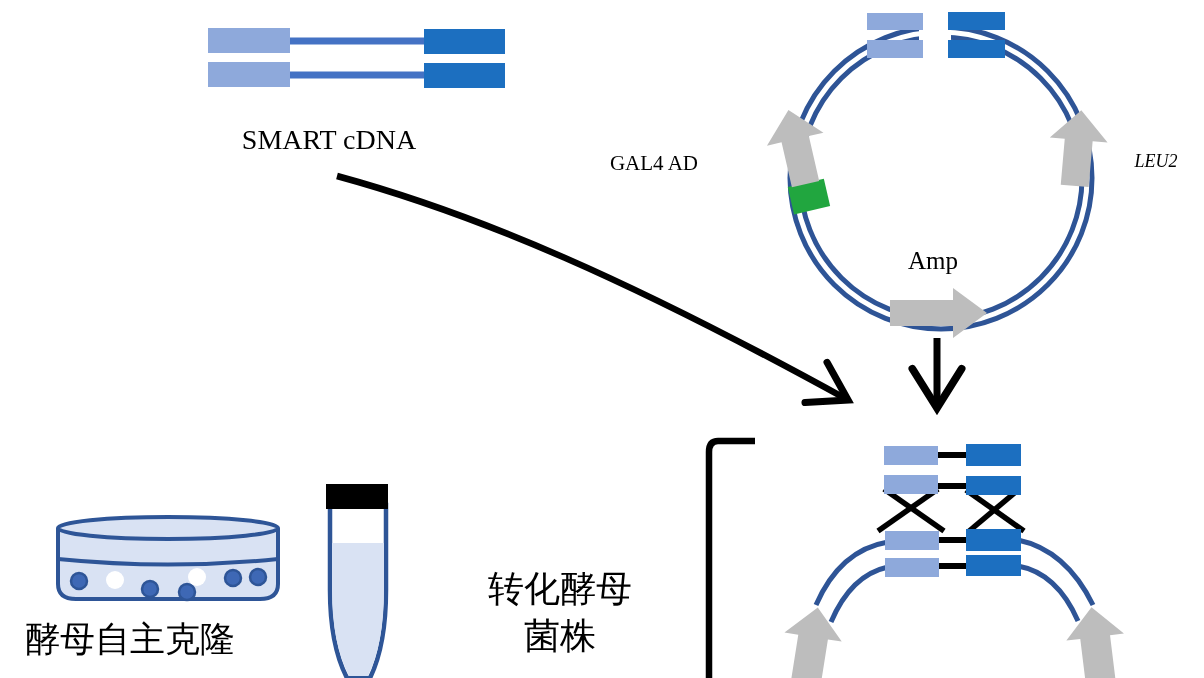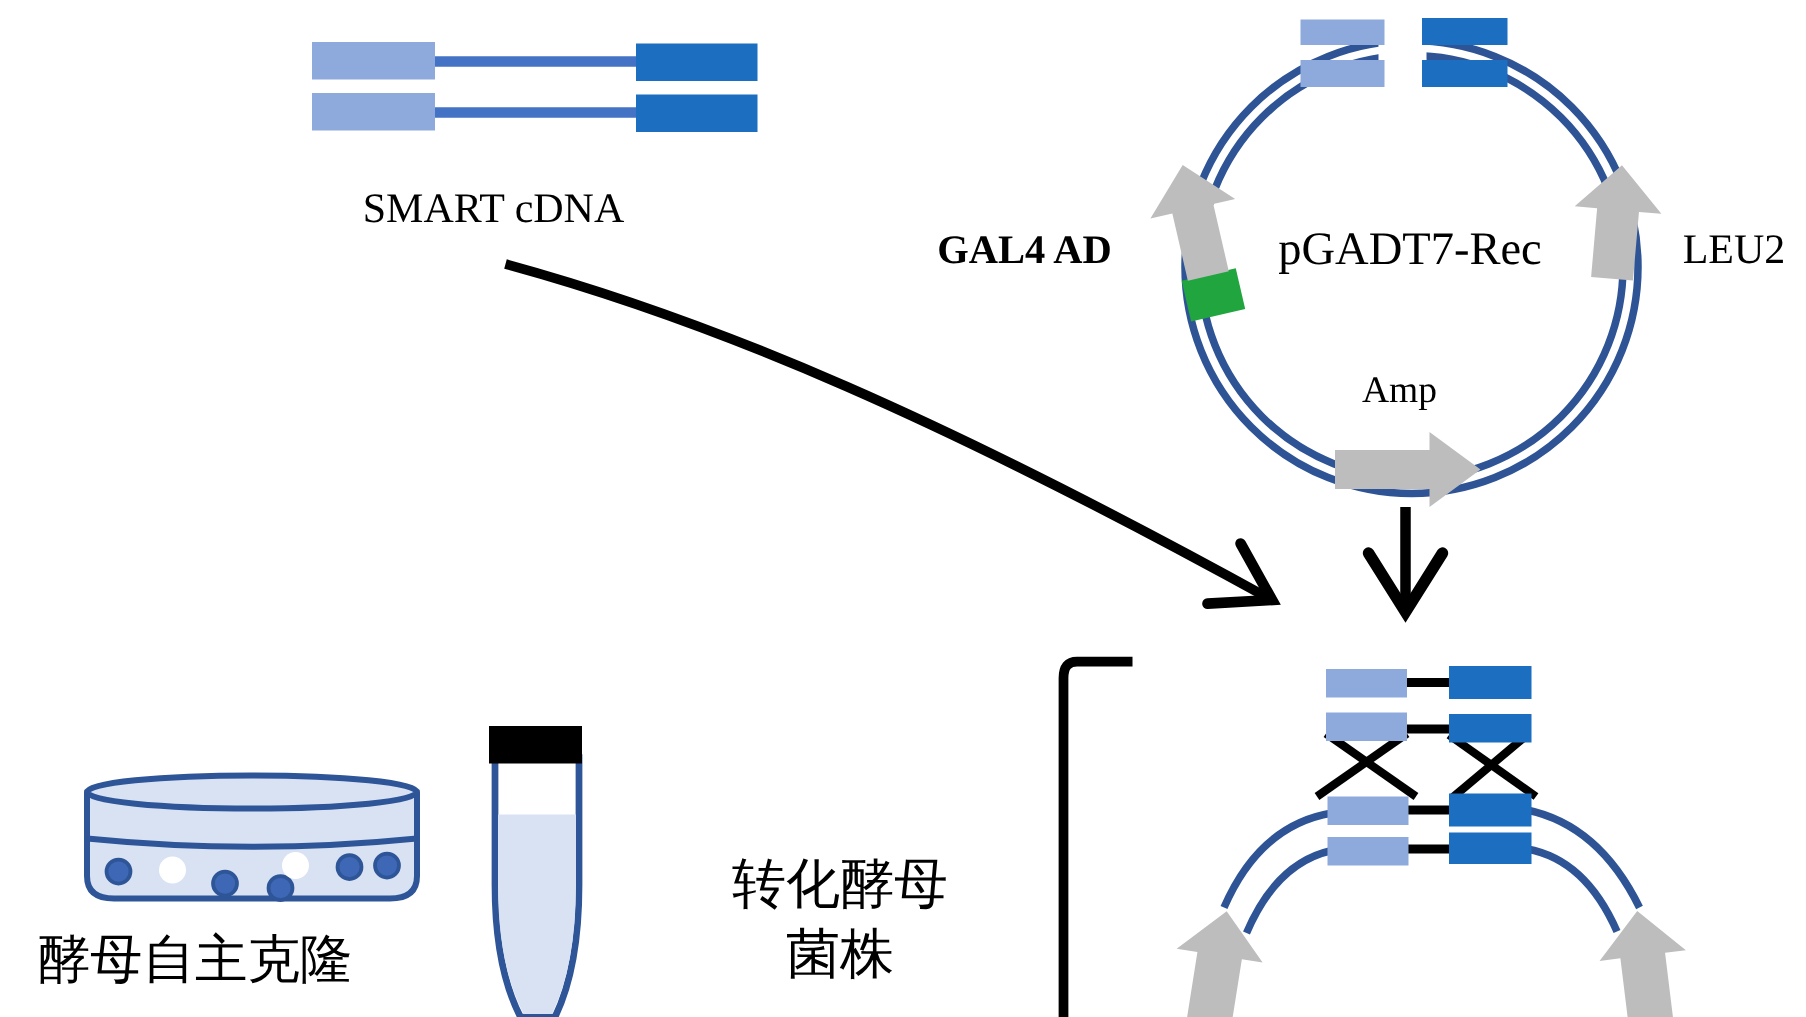--- a/index.html
+++ b/index.html
@@ -13,23 +13,23 @@
   }
   .stage svg{position:absolute;left:0;top:0;}
   .lbl{
     position:absolute;
     color:var(--c-black,#000);
     text-align:center;
     white-space:nowrap;
     line-height:1.15;
   }
   .lbl-smart  {left:224px; top:124px; width:210px; font-size:28px;}
-  .lbl-gal4   {left:603px; top:151px; width:160px; font-size:27px;font-weight:bold;}
+  .lbl-gal4   {left:574px; top:151px; width:160px; font-size:21px;}
   .lbl-plasmid{left:828px; top:148px; width:224px; font-size:31px;}
-  .lbl-leu2   {left:1108px;top:151px; width:96px;  font-size:28px;}
+  .lbl-leu2   {left:1108px;top:151px; width:96px;  font-size:18px;font-style:italic;}
   .lbl-amp    {left:889px; top:247px; width:88px;  font-size:25px;}
   .lbl-transform{left:460px;top:566px;width:200px; font-size:36px; line-height:47px; white-space:normal;}
   .lbl-cloning{left:14px;  top:620px; width:232px; font-size:35px;}
 </style>
 </head>
 <body>
 
 <div class="stage" style="--c-background: #FFFFFF; --c-black: #000000; --c-light_blue: #8EA9DB; --c-dark_blue: #1C6FC0; --c-mid_blue_line: #4472C4; --c-plasmid_blue: #2E5496; --c-green: #21A63F; --c-gray: #BDBDBD; --c-dish_fill: #D9E2F3; --c-dish_stroke: #2E5597; --c-colony_blue: #3E68B5; --c-colony_white: #FFFFFF; --c-tube_cap: #000000; --c-tube_fill: #D9E2F3;">
 
   <svg width="1204" height="678" viewBox="0 0 1204 678">
@@ -133,21 +133,20 @@
 
     <g>
       <path d="M330,505 L330,590 Q330,645 347,678 L370,678 Q386,645 386,590 L386,505 Z" fill="#FFFFFF" stroke="var(--c-dish_stroke)" stroke-width="4.5"></path>
       <path d="M332,543 L384,543 L384,590 Q384,643 368,676 L349,676 Q332,643 332,590 Z" fill="var(--c-tube_fill)"></path>
       <rect x="326" y="484" width="62" height="25" fill="var(--c-tube_cap)"></rect>
     </g>
   </svg>
 
   <div class="lbl lbl-smart">SMART cDNA</div>
   <div class="lbl lbl-gal4">GAL4 AD</div>
-  <div class="lbl lbl-plasmid">pGADT7-Rec</div>
   <div class="lbl lbl-leu2">LEU2</div>
   <div class="lbl lbl-amp">Amp</div>
   <div class="lbl lbl-cloning">酵母自主克隆</div>
   <div class="lbl lbl-transform">
     <span>转化酵母</span><br>
     <span>菌株</span>
   </div>
 </div>
 
 </body></html>

